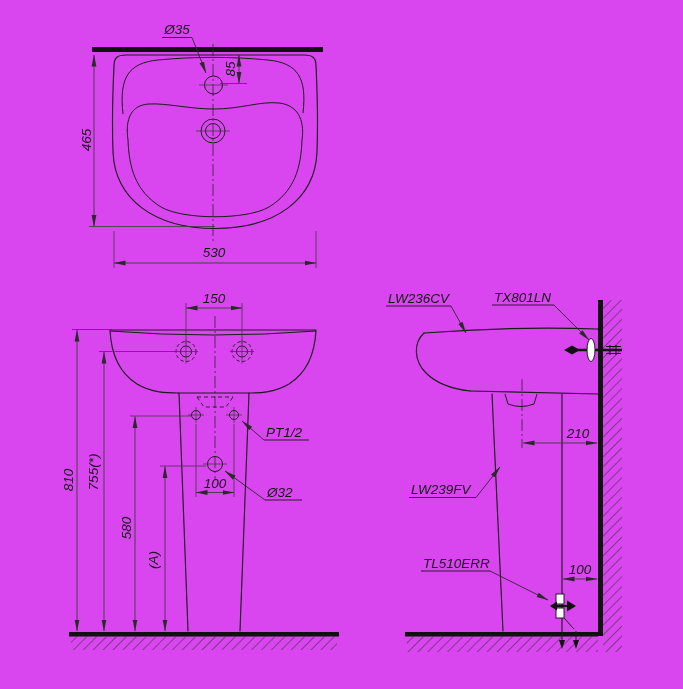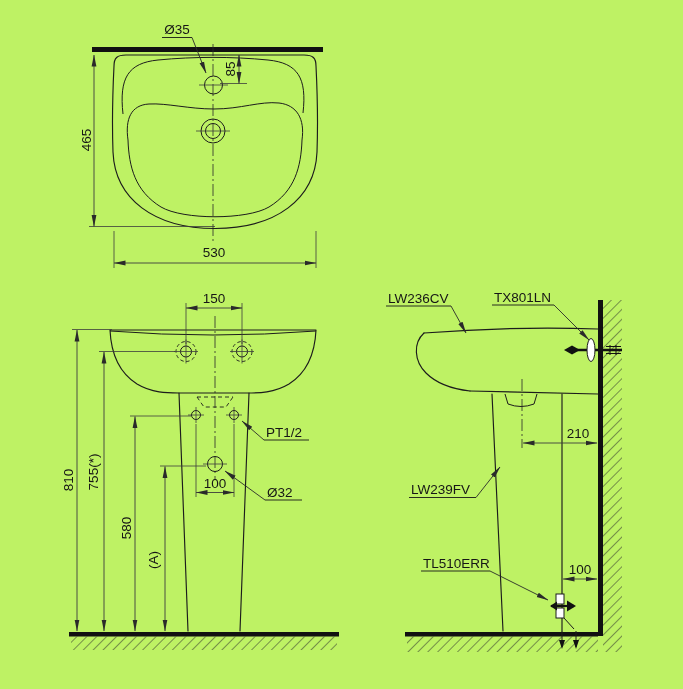--- a/index.html
+++ b/index.html
@@ -1,16 +1,16 @@
 <!DOCTYPE html>
 <html><head>
 <meta charset="utf-8">
 <style>
   html,body{margin:0;padding:0;background:#ffffff;}
-  .stage{width:683px;height:689px;position:relative;background:#bef264;overflow:hidden;}
+  .stage{width:683px;height:689px;position:relative;background:#d946ef;overflow:hidden;font-style:italic;}
   svg{display:block;}
   svg text{
     font-family:"Liberation Sans","DejaVu Sans",sans-serif;
     font-size:13.5px;
     fill:#161616;
   }
   .outline{stroke:#1c1c1c;stroke-width:1.15;fill:none;stroke-linecap:round;stroke-linejoin:round;}
   .outline2{stroke:#1c1c1c;stroke-width:1;fill:none;}
   .solidbar{fill:#111111;stroke:none;}
   .dim{stroke:#3c3c3c;stroke-width:0.9;fill:none;}

